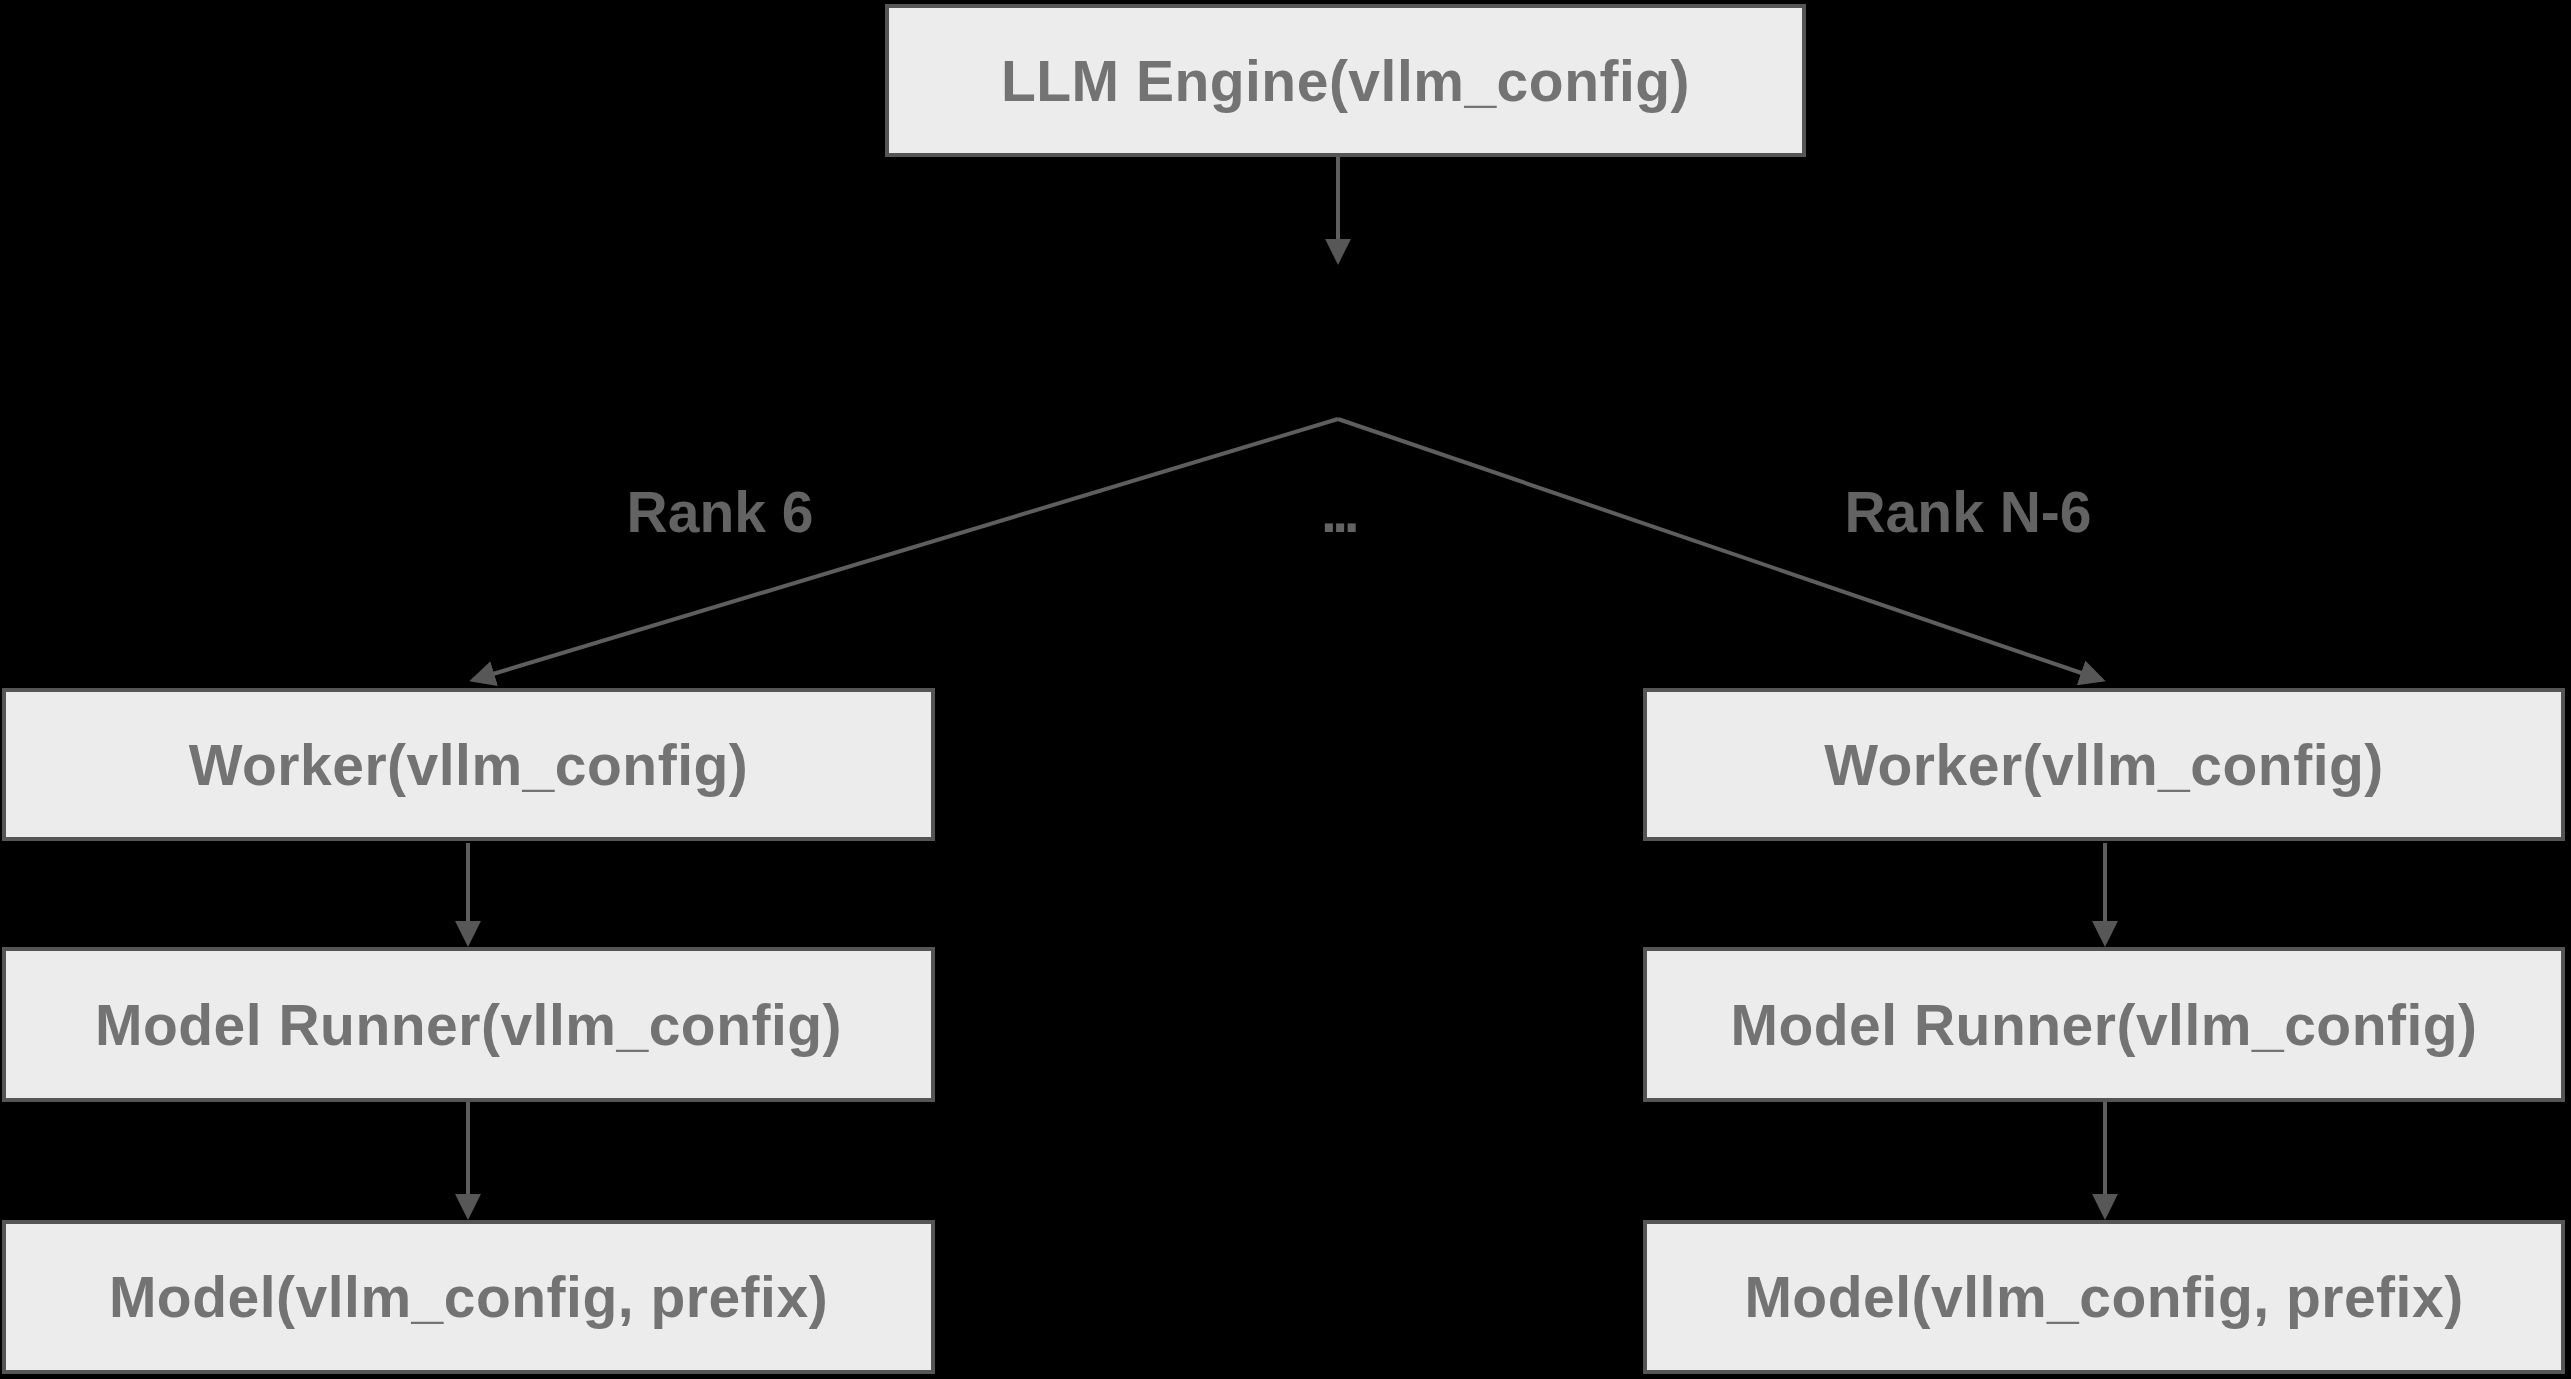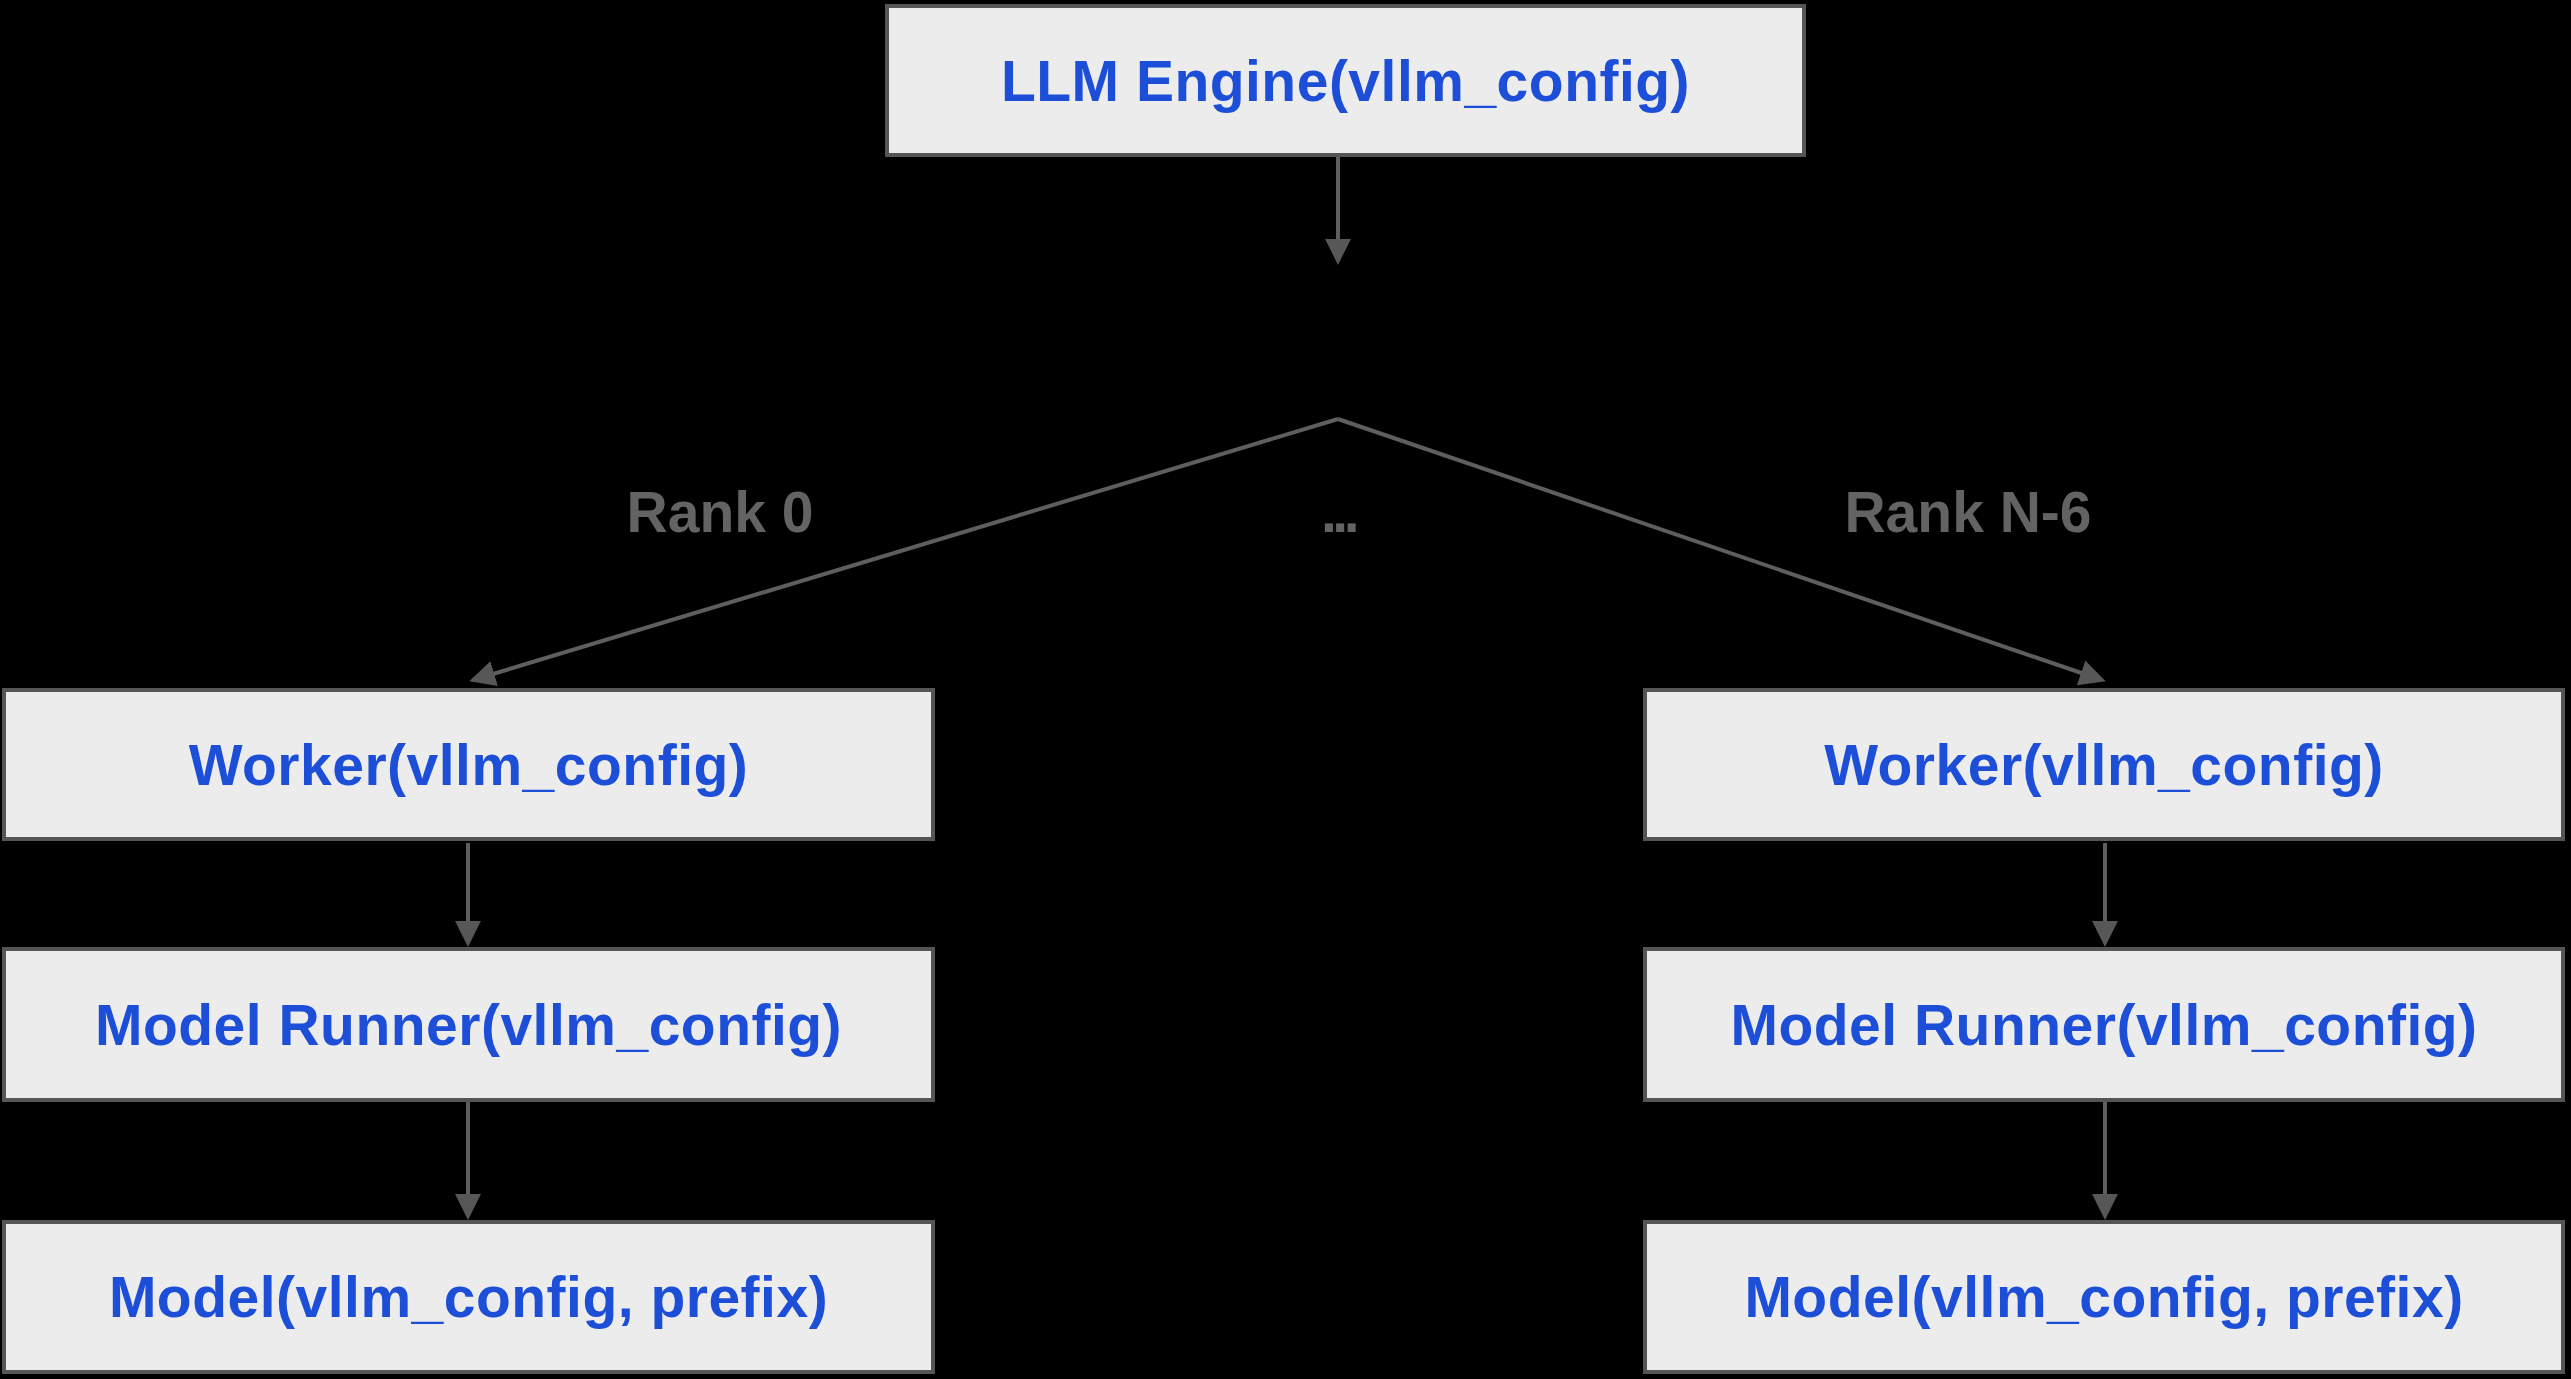--- a/index.html
+++ b/index.html
@@ -20,21 +20,21 @@
     left: 0;
     top: 0;
     width: 2571px;
     height: 1379px;
   }
   .node {
     position: absolute;
     box-sizing: border-box;
     background: #ececec;
     border: 4px solid #555555;
-    color: #1d4ed8;
+    color: #737373;
     font-size: 57px;
     font-weight: 600;
     letter-spacing: 0.5px;
     display: flex;
     align-items: center;
     justify-content: center;
     white-space: nowrap;
     text-align: center;
   }
   .edge-label {
@@ -69,21 +69,21 @@
       <path d="M468,843 L468,943" marker-end="url(#arrow)"></path>
       <path d="M468,1102 L468,1216" marker-end="url(#arrow)"></path>
       <path d="M2105,843 L2105,943" marker-end="url(#arrow)"></path>
       <path d="M2105,1102 L2105,1216" marker-end="url(#arrow)"></path>
     </g>
   </svg>
 
   <div class="node" style="left:885px; top:4px; width:921px; height:153px;">LLM Engine(vllm_config)</div>
 
 
-  <div class="edge-label" style="left:520px; top:482px; width:400px;">Rank 0</div>
+  <div class="edge-label" style="left:520px; top:482px; width:400px;">Rank 6</div>
 
   <div class="edge-label dots" style="left:1238px; top:482px; width:200px;">...</div>
 
   <div class="edge-label" style="left:1768px; top:482px; width:400px;">Rank N-6</div>
 
   <div class="node" style="left:2px; top:688px; width:933px; height:153px;">Worker(vllm_config)</div>
 
   <div class="node" style="left:2px; top:947px; width:933px; height:155px;">Model Runner(vllm_config)</div>
 
   <div class="node" style="left:2px; top:1220px; width:933px; height:154px;">Model(vllm_config, prefix)</div>

